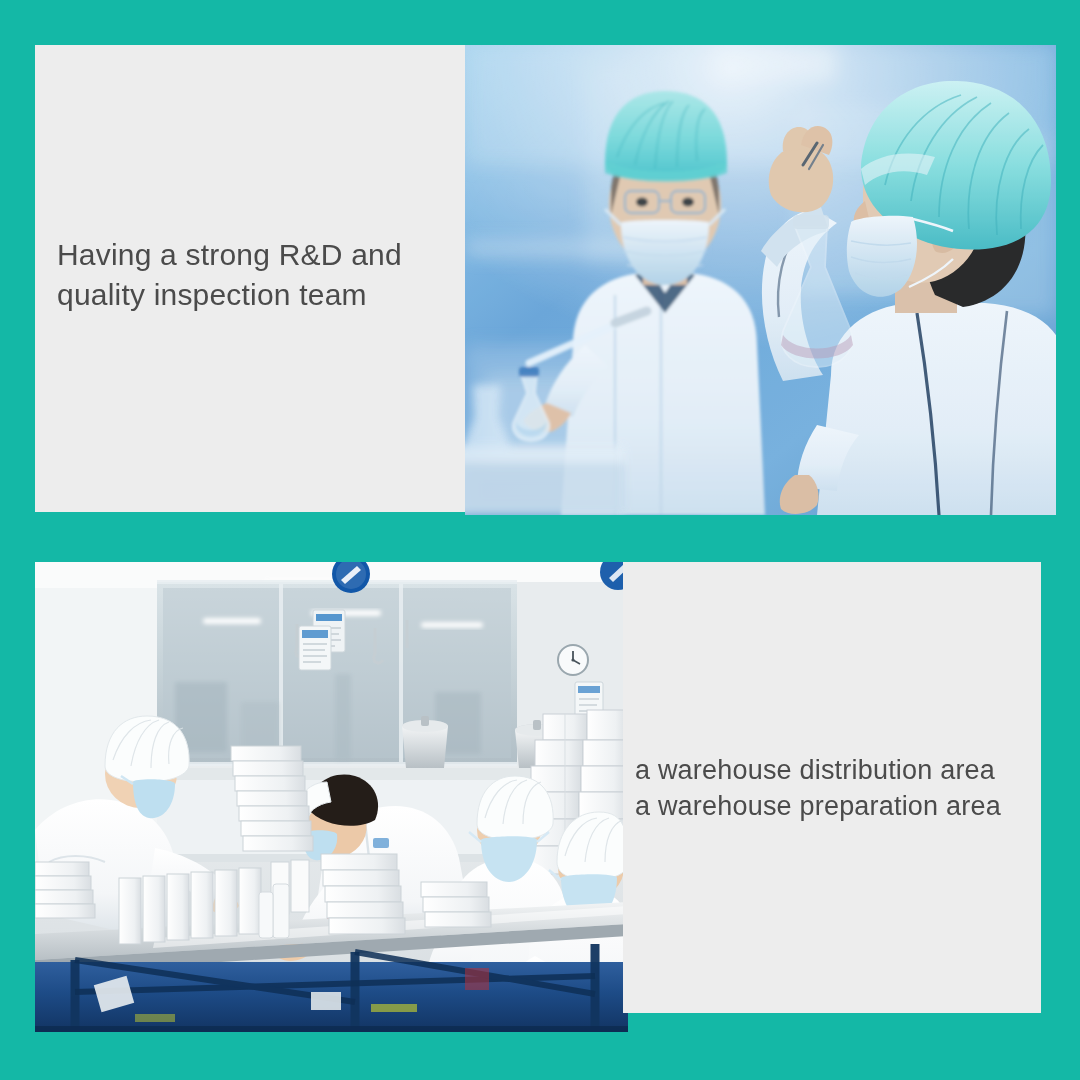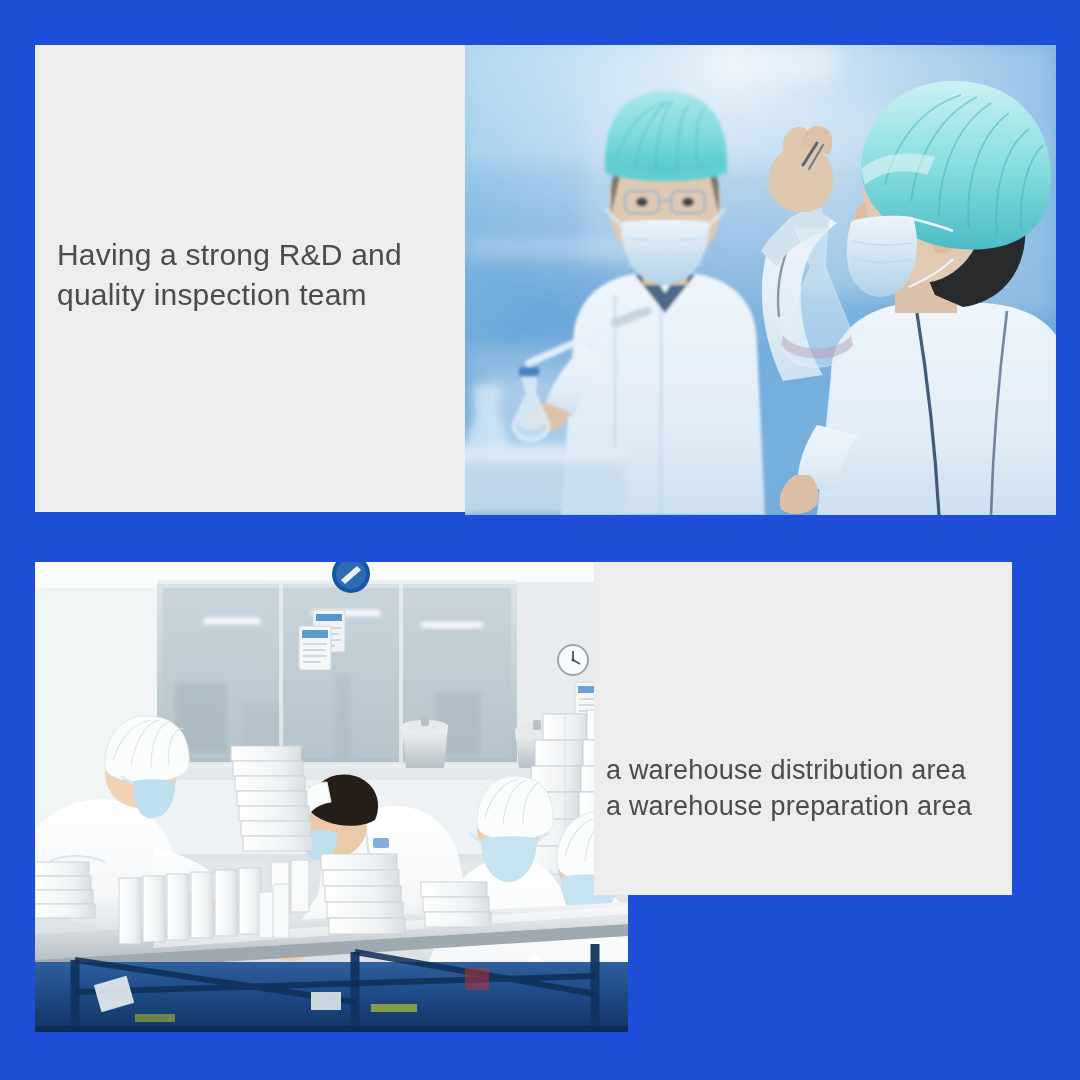--- a/index.html
+++ b/index.html
@@ -12,21 +12,21 @@
     width: 1080px;
     height: 1080px;
     font-family: "Liberation Sans", sans-serif;
     overflow: hidden;
     position: relative;
   }
 
   .page {
     position: absolute;
     inset: 0;
-    background: #1d4ed8;
+    background: #14b8a6;
   }
 
   
   .block-top {
     position: absolute;
     left: 35px;
     top: 45px;
     width: 1021px;
     height: 470px;
   }
@@ -73,24 +73,24 @@
     position: absolute;
     left: 0;
     top: 0;
     width: 593px;
     height: 470px;
     overflow: hidden;
     background: #c9cfd4;
   }
   .bottom-caption-panel {
     position: absolute;
-    left: 559px;
+    left: 588px;
     top: 0;
     width: 418px;
-    height: 333px;
+    height: 451px;
     background: #ededed;
     box-sizing: border-box;
   }
   .bottom-caption-text {
     position: absolute;
     left: 12px;
     top: 190px;
     width: 410px;
     font-size: 27px;
     font-weight: 300;

